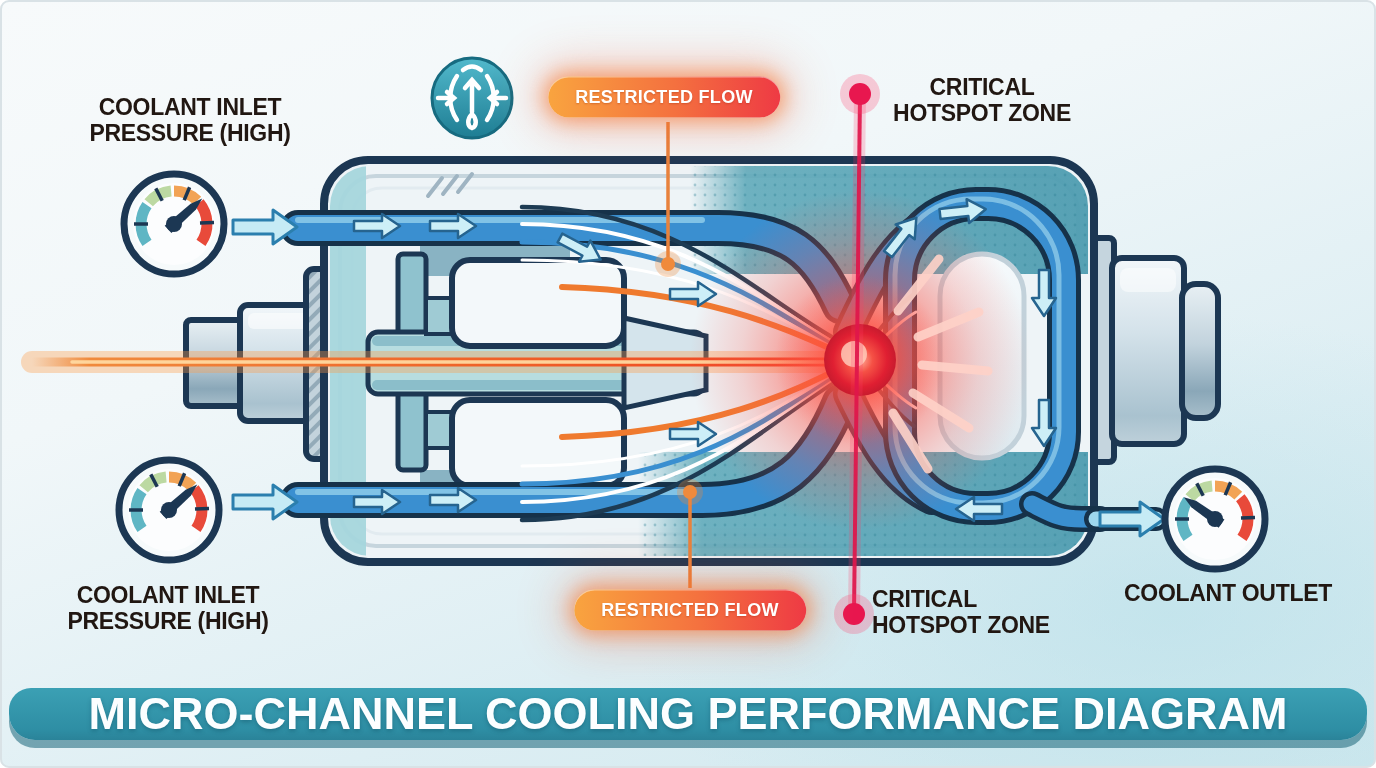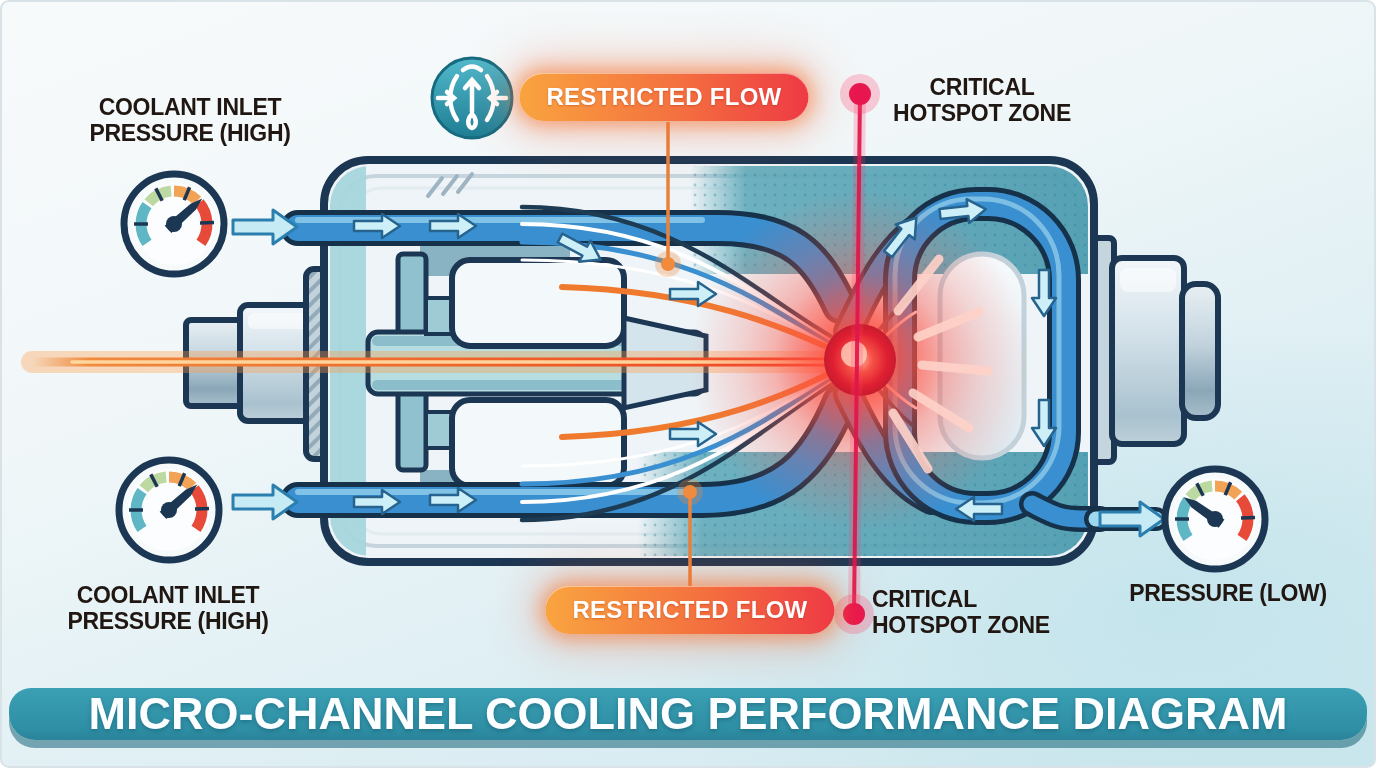--- a/index.html
+++ b/index.html
@@ -15,21 +15,21 @@
   .lbl{
     position:absolute; font-weight:bold; font-size:23px; line-height:1.13;
     color:#211712; text-align:center; letter-spacing:-0.3px; white-space:nowrap;
     transform:translateX(-50%);
   }
   .lbl.left-align{transform:none; text-align:left;}
   .lbl span{display:block;}
   .badge{
     position:absolute; transform:translate(-50%,-50%);
     background:linear-gradient(90deg,#f9a43f 0%, #f4703f 55%, #ee3a44 100%);
-    color:#ffffff; font-weight:bold; font-size:24px; letter-spacing:.3px;
+    color:#ffffff; font-weight:bold; font-size:18px; letter-spacing:.3px;
     padding:10px 27px; border-radius:28px; white-space:nowrap;
     box-shadow:0 0 18px 5px rgba(246,120,50,.55), 0 0 46px 14px rgba(240,90,50,.28),
                inset 0 1px 0 rgba(255,255,255,.45);
     text-shadow:0 1px 2px rgba(150,40,10,.35);
   }
   .banner{
     position:absolute; left:7px; right:7px; top:686px; height:52px;
     background:linear-gradient(180deg,#3ba0b4 0%, #2e8ea4 80%, #2a8399 100%);
     border-radius:22px 22px 26px 26px;
     display:flex; align-items:center; justify-content:center;
@@ -322,21 +322,21 @@
   <span>CRITICAL</span>
   <span>HOTSPOT ZONE</span>
 </div>
 
 <div class="lbl left-align" style="left:870px; top:584px;">
   <span>CRITICAL</span>
   <span>HOTSPOT ZONE</span>
 </div>
 
 <div class="lbl" style="left:1226px; top:578px;">
-  <span>PRESSURE (LOW)</span>
+  <span>COOLANT OUTLET</span>
 </div>
 
 <div class="badge" style="left:662px; top:95px;">RESTRICTED FLOW</div>
 
 <div class="badge" style="left:688px; top:608px;">RESTRICTED FLOW</div>
 
 <div class="banner">
   <span>MICRO-CHANNEL COOLING PERFORMANCE DIAGRAM</span>
 </div>
 

